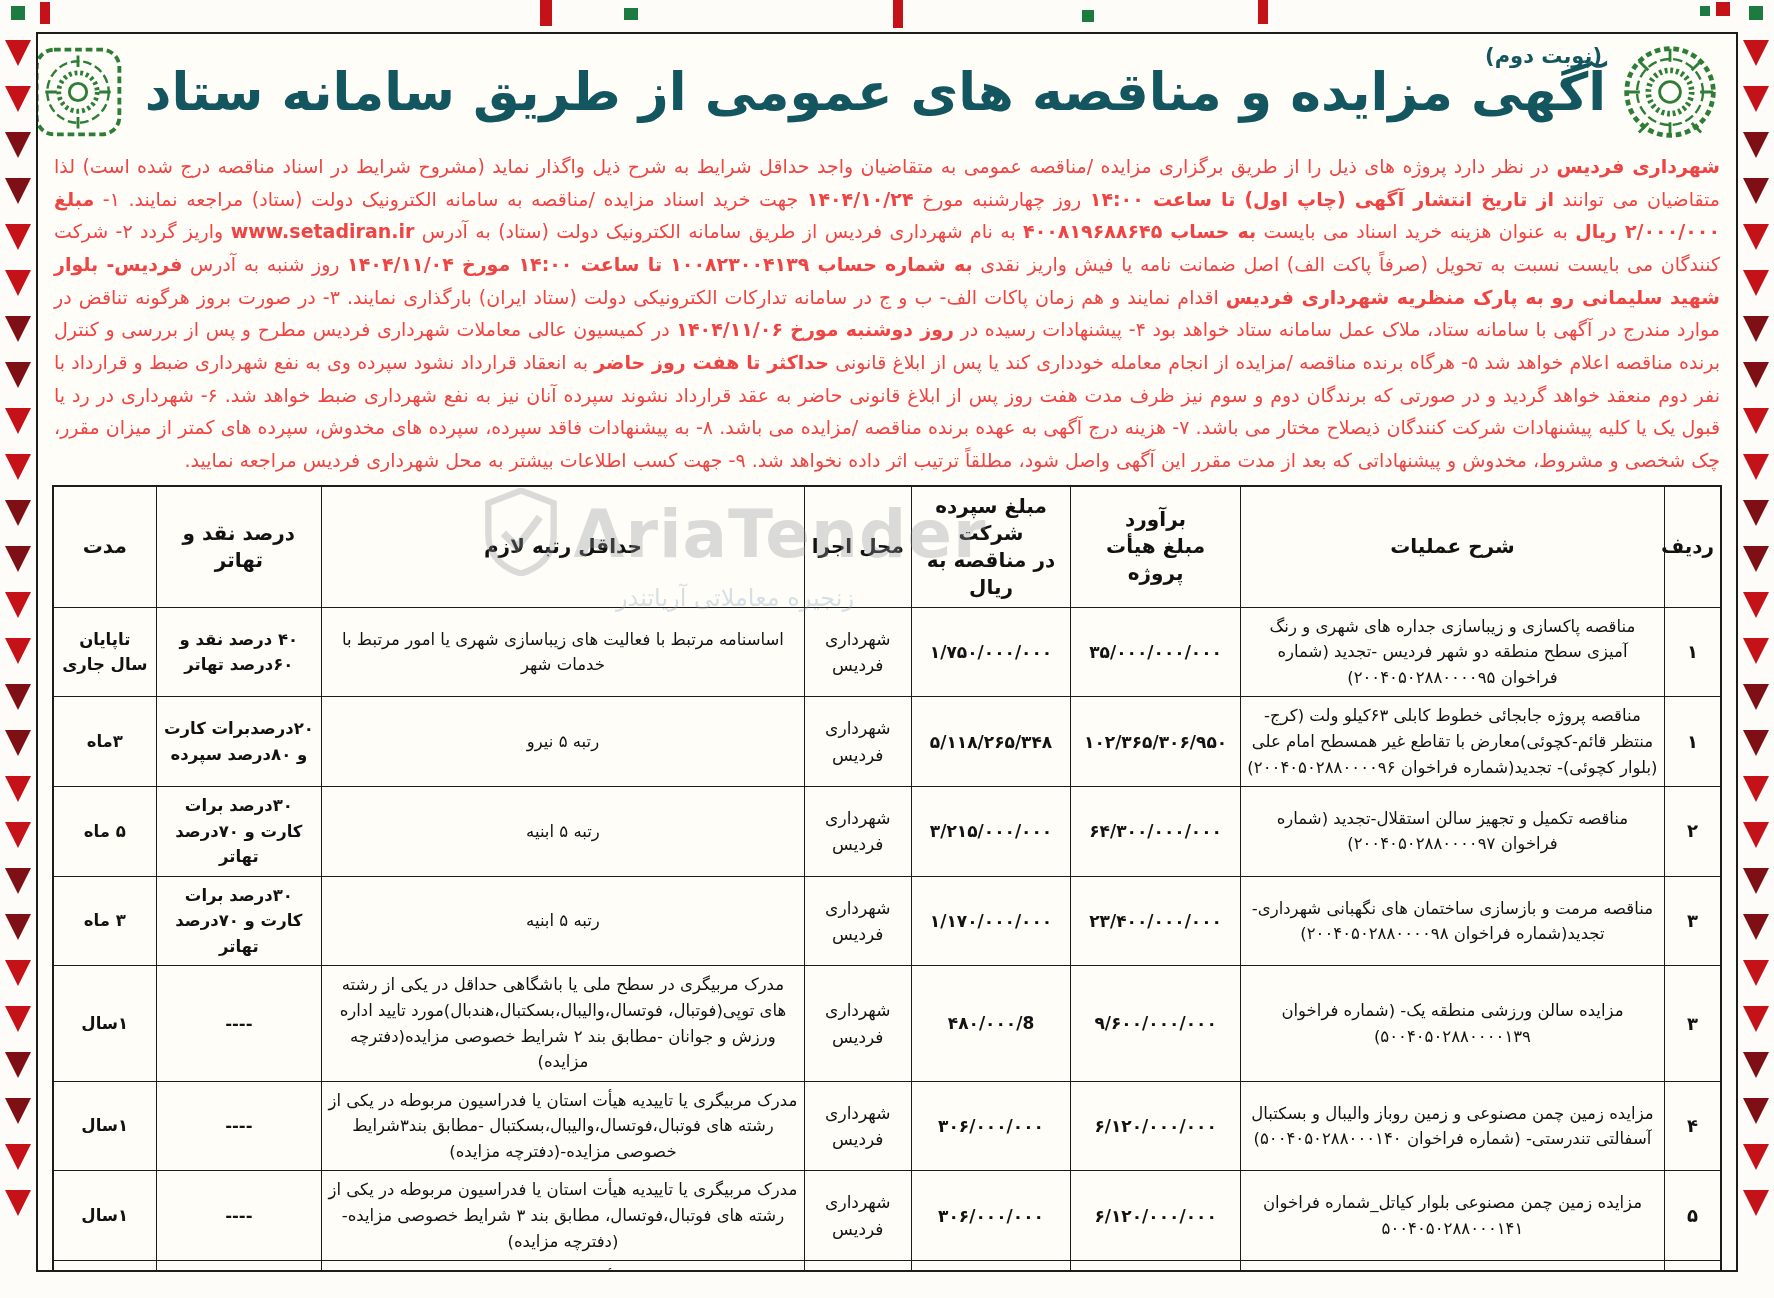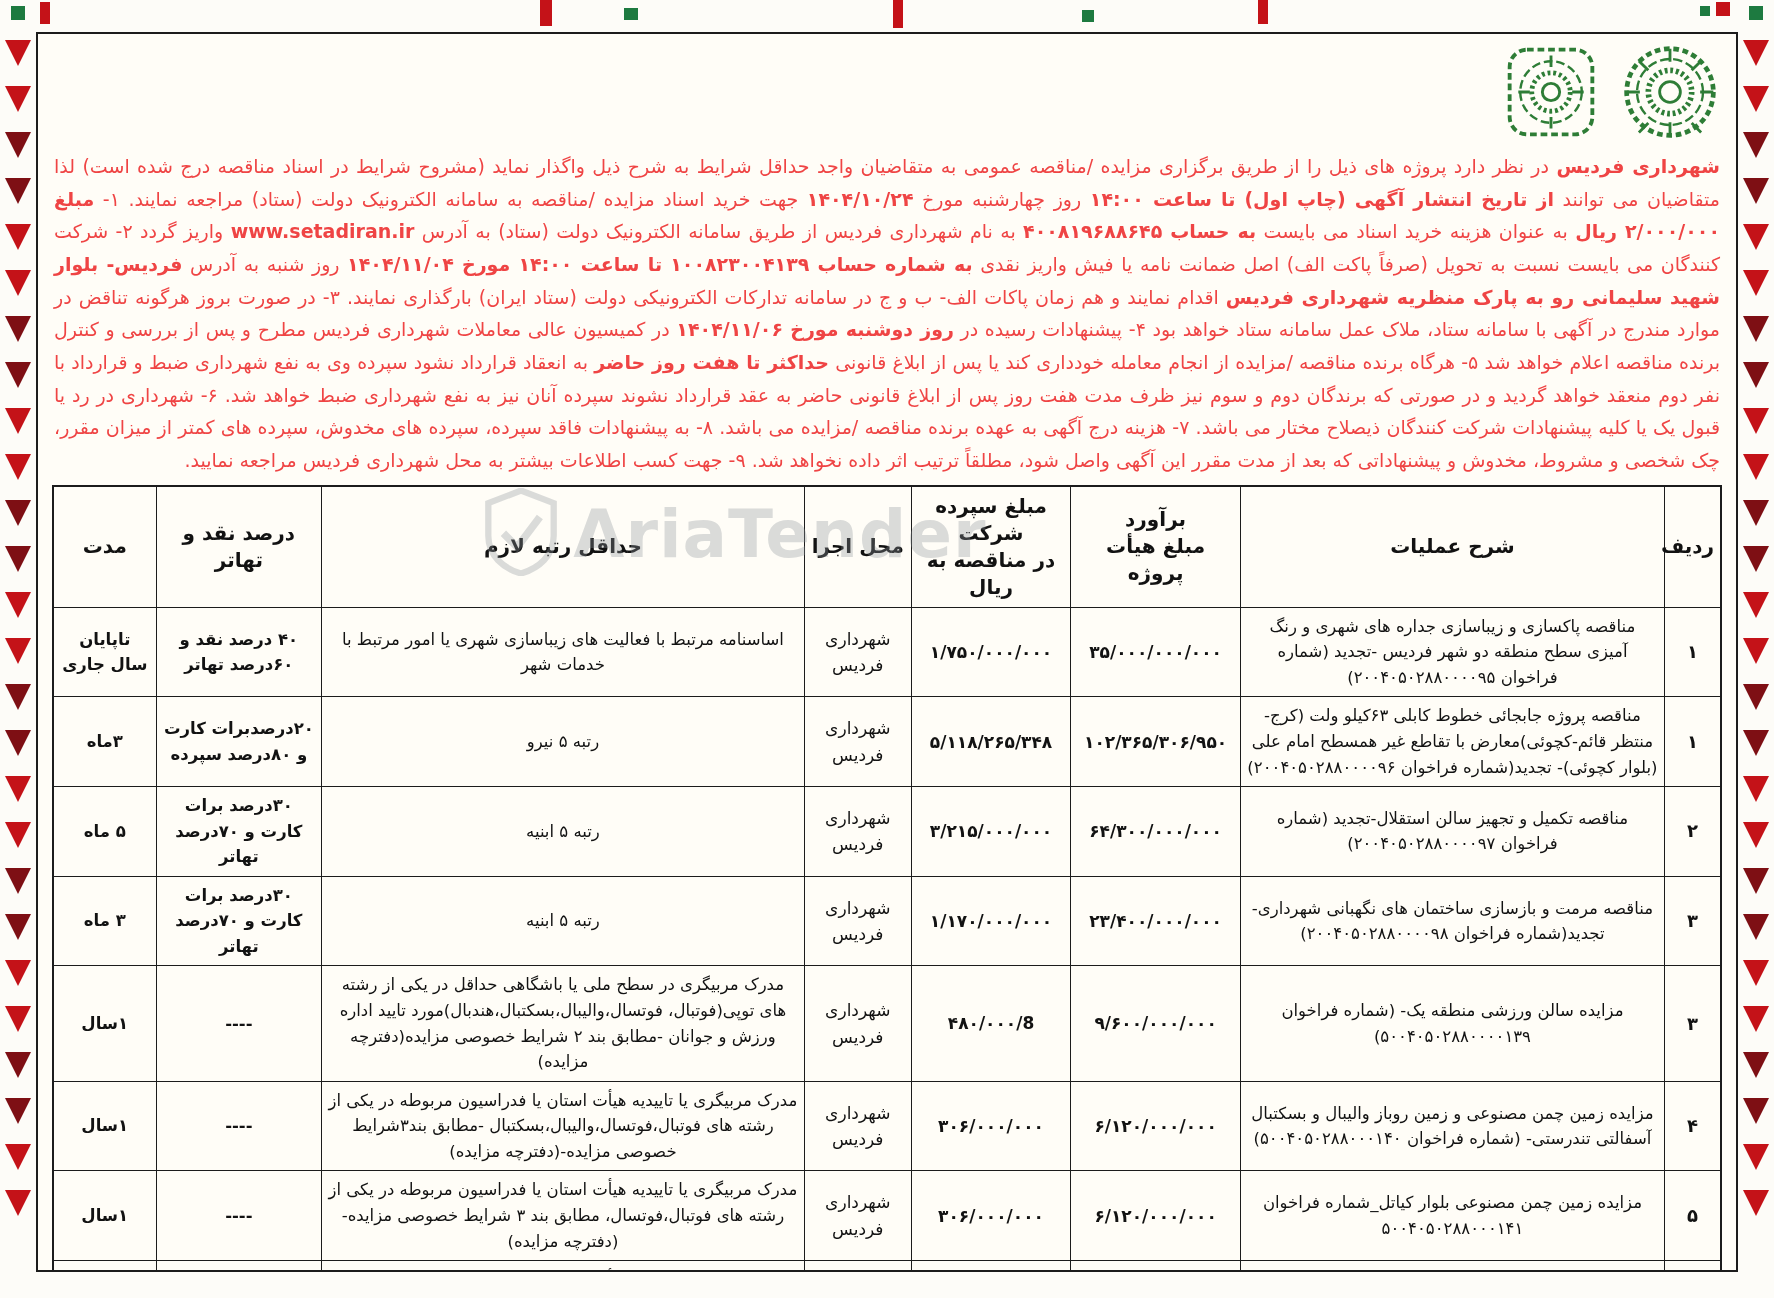--- a/index.html
+++ b/index.html
@@ -159,20 +159,24 @@
     <div class="logo">
       <svg width="104" height="98" viewBox="0 0 110 104">
         <g fill="none" stroke="#2e7d36">
           <circle cx="55" cy="52" r="46" stroke-width="5" stroke-dasharray="6 4"></circle>
           <circle cx="55" cy="52" r="35" stroke-width="2.5" stroke-dasharray="10 4"></circle>
           <circle cx="55" cy="52" r="23" stroke-width="6" stroke-dasharray="3 3"></circle>
           <circle cx="55" cy="52" r="11" stroke-width="3"></circle>
           <path d="M55 6 v14 M55 84 v14 M9 52 h14 M87 52 h14 M22 19 l10 10 M78 85 l10 10 M88 19 l-10 10 M32 85 l-10 10" stroke-width="3"></path>
         </g>
       </svg>
+    </div>
+    <div class="title-wrap">
+      <span class="nobat">(نوبت دوم)</span>
+      <h1 class="title">آگهی مزایده و مناقصه های عمومی از طریق سامانه ستاد</h1>
     </div>
     <div class="logo">
       <svg width="110" height="100" viewBox="0 0 110 104">
         <g fill="none" stroke="#2e7d36">
           <rect x="12" y="8" width="86" height="88" rx="18" stroke-width="4" stroke-dasharray="7 4"></rect>
           <circle cx="55" cy="52" r="32" stroke-width="2.5" stroke-dasharray="9 4"></circle>
           <circle cx="55" cy="52" r="20" stroke-width="5" stroke-dasharray="3 3"></circle>
           <circle cx="55" cy="52" r="9" stroke-width="3"></circle>
           <path d="M55 14 v12 M55 78 v12 M21 52 h12 M77 52 h12" stroke-width="3"></path>
         </g>
@@ -302,13 +306,14 @@
 <div class="watermark">
   <div class="wm-row">
     <span>
       <svg width="76" height="88" viewBox="0 0 60 70">
         <path d="M30 2 L56 12 V38 C56 54 44 64 30 68 C16 64 4 54 4 38 V12 Z" fill="none" stroke="#8e959b" stroke-width="5"></path>
         <path d="M16 36 L27 47 L45 23" stroke="#8e959b" stroke-width="6" fill="none"></path>
       </svg>
     </span>
     <span class="wm-brand">AriaTender</span>
   </div>
+  <div class="wm-tagline">زنجیره معاملاتی آریاتندر</div>
 </div>
 
 </body></html>

